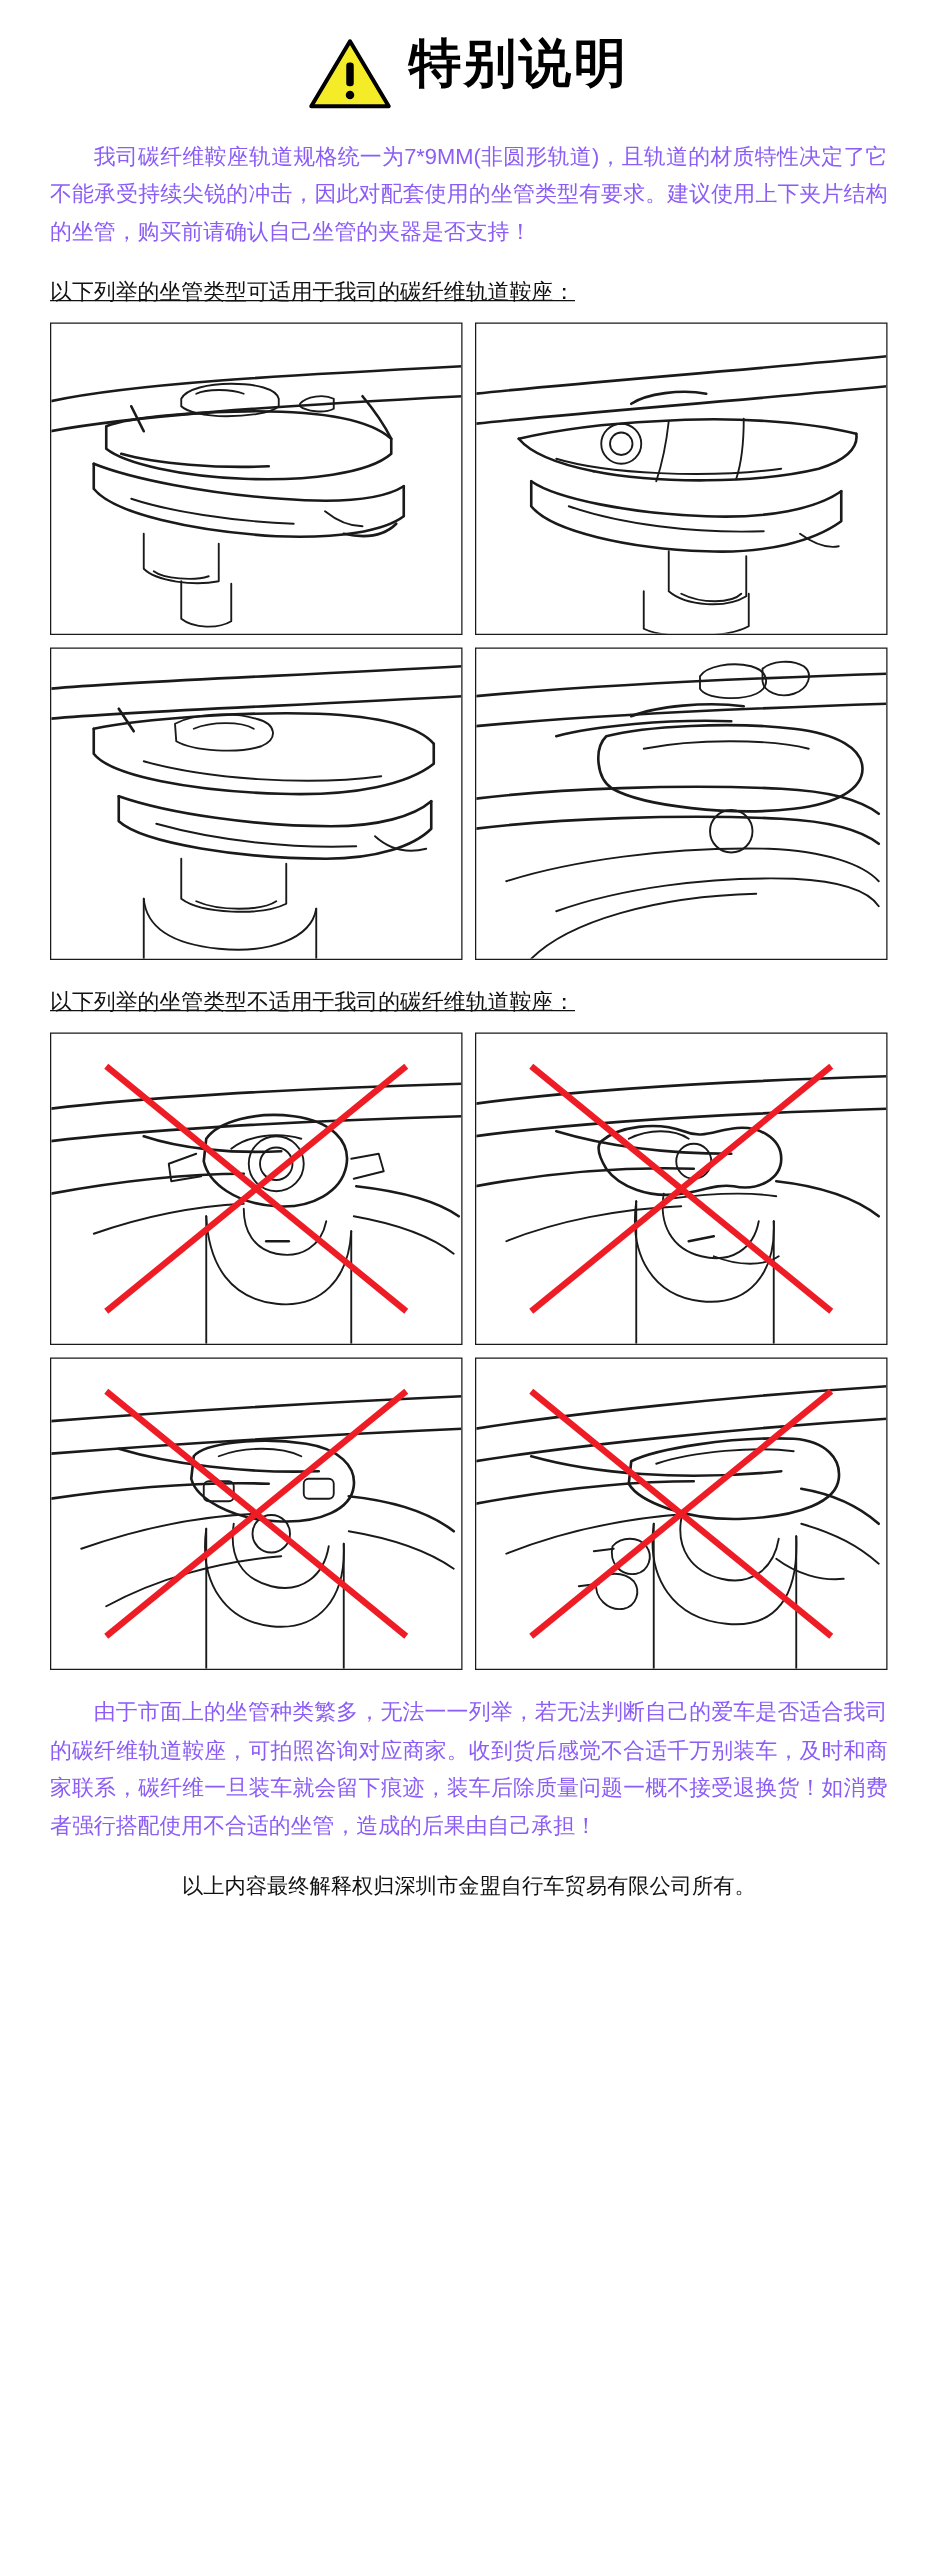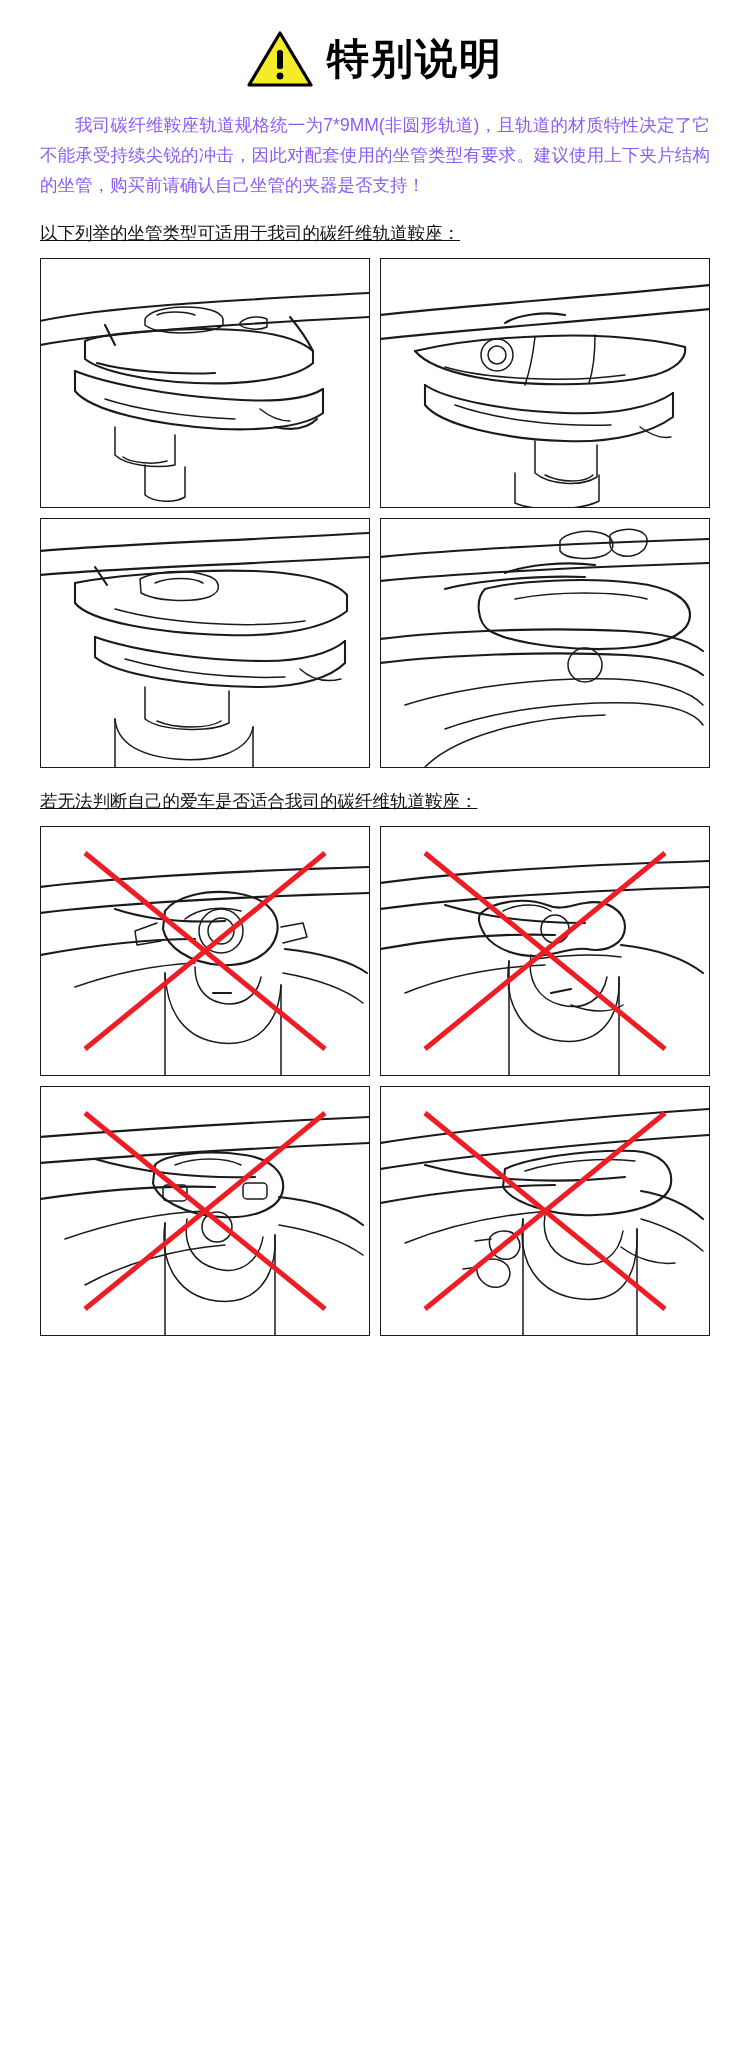--- a/index.html
+++ b/index.html
@@ -18,21 +18,20 @@
     position: relative;
     width: 750px;
     height: 2050px;
     box-sizing: border-box;
     padding: 0 40px;
   }
 
   
   .header {
     display: flex;
-    align-items: center;
     justify-content: center;
     gap: 14px;
     padding-top: 30px;
     padding-bottom: 14px;
   }
   .warn-icon {
     width: 66px;
     height: 58px;
     flex: 0 0 auto;
   }
@@ -201,21 +200,21 @@
         <path d="M-5 120 C60 112 160 108 240 112 C280 114 305 122 318 132"></path>
         <path d="M-5 144 C60 136 160 132 240 136 C280 138 305 146 318 156"></path>
         <path d="M20 186 C70 170 150 158 230 160 C275 162 305 172 318 186" class="thin"></path>
         <path d="M60 210 C110 192 180 182 250 184 C290 186 310 194 318 206" class="thin"></path>
         <path d="M40 248 C70 218 140 198 220 196" class="thin"></path>
       </svg>
     </div>
   </div>
 
 
-  <p class="lead">若无法判断自己的爱车是否适合我司的碳纤维轨道鞍座：</p>
+  <p class="lead">以下列举的坐管类型不适用于我司的碳纤维轨道鞍座：</p>
 
   <div class="grid">
 
     <div class="cell">
       <svg viewBox="0 0 320 248" class="drawing">
         <path d="M-5 60 C60 52 180 44 325 40"></path>
         <path d="M-5 86 C60 78 180 70 325 66"></path>
         <path d="M70 82 C100 92 140 96 180 94"></path>
         <path d="M120 84 C130 70 160 62 190 66 C220 70 236 86 232 106 C228 126 205 140 176 138 C144 136 122 120 118 102 Z"></path>
         <path d="M140 92 C152 82 176 78 196 84" class="thin"></path>
@@ -311,15 +310,17 @@
         <path d="M256 132 C284 140 302 150 318 164" class="thin"></path>
         <path d="M236 160 C252 172 272 178 290 176" class="thin"></path>
       </svg>
       <svg class="cross" viewBox="0 0 320 248">
         <path d="M40 26 L280 222" stroke="#ee1c25" stroke-width="5" fill="none"></path>
         <path d="M280 26 L40 222" stroke="#ee1c25" stroke-width="5" fill="none"></path>
       </svg>
     </div>
   </div>
 
-
+  <p class="para indent small-gap">由于市面上的坐管种类繁多，无法一一列举，若无法判断自己的爱车是否适合我司的碳纤维轨道鞍座，可拍照咨询对应商家。收到货后感觉不合适千万别装车，及时和商家联系，碳纤维一旦装车就会留下痕迹，装车后除质量问题一概不接受退换货！如消费者强行搭配使用不合适的坐管，造成的后果由自己承担！</p>
+
+  <div class="footer">以上内容最终解释权归深圳市金盟自行车贸易有限公司所有。</div>
 
 </div>
 
 </body></html>

